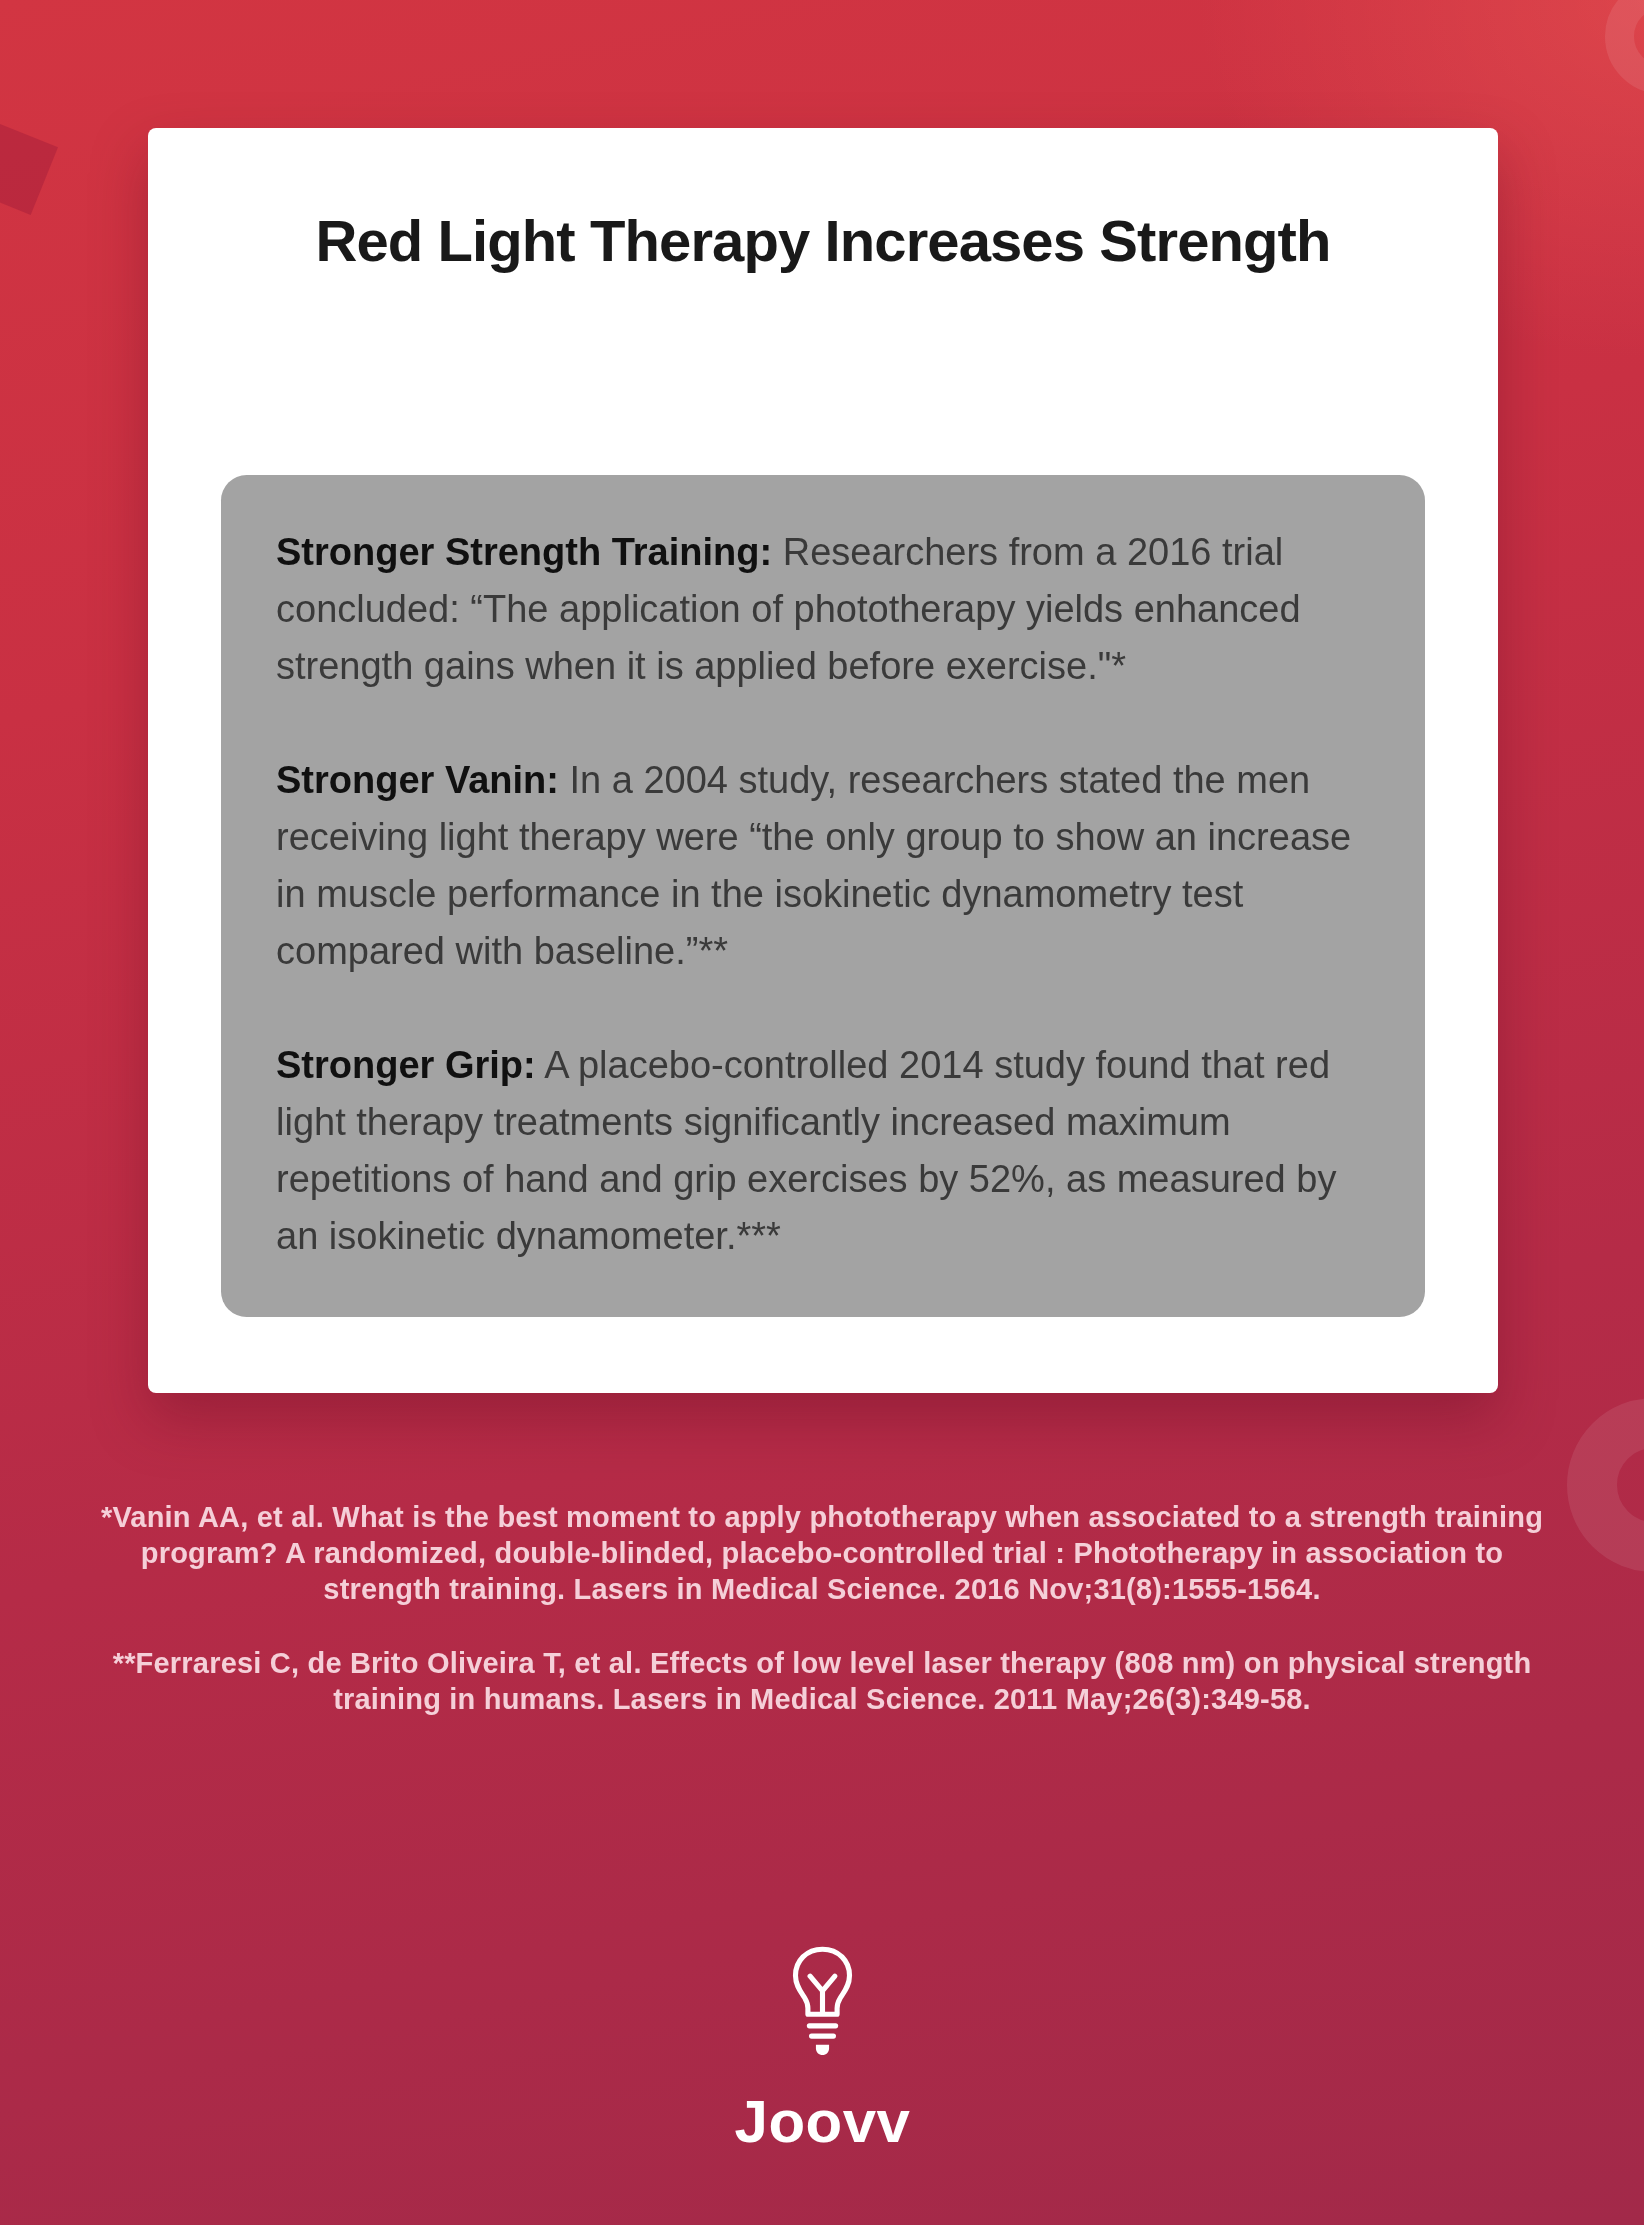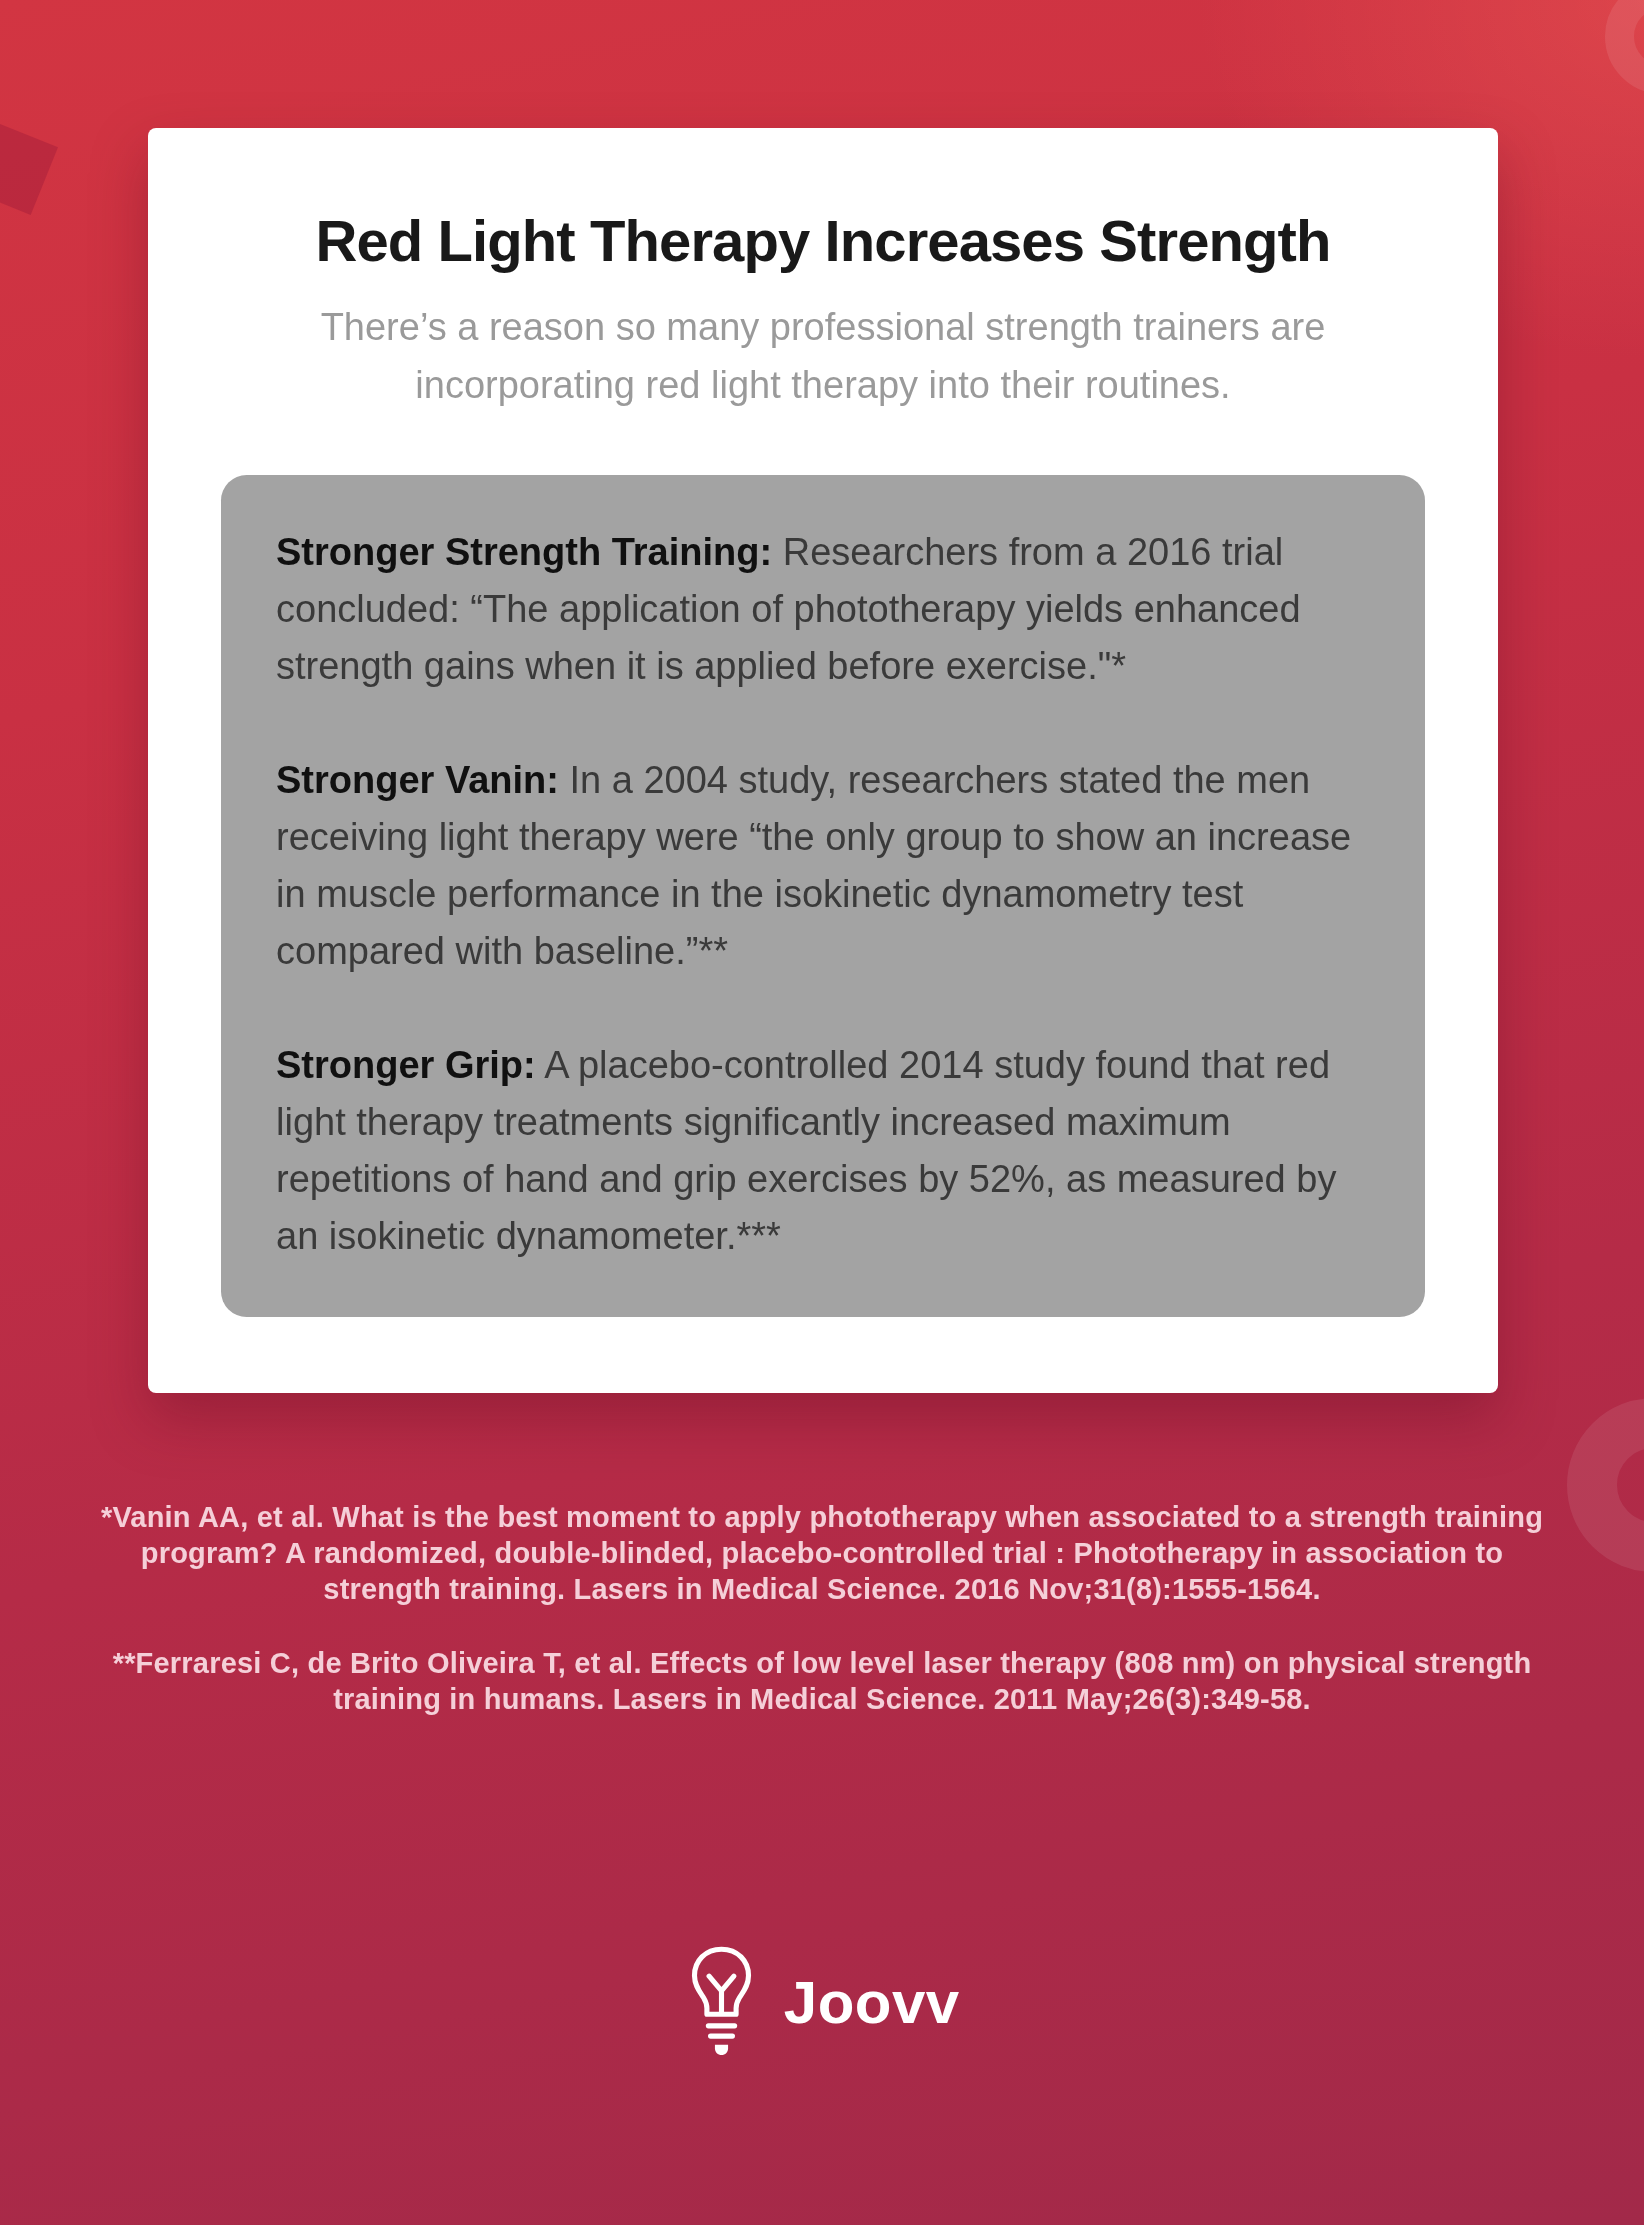--- a/index.html
+++ b/index.html
@@ -113,41 +113,41 @@
 
   
   .logo {
     position: absolute;
     left: 0; top: 1944px;
     width: 100%;
     display: flex;
     align-items: center;
     justify-content: center;
     gap: 25.6px;
+    flex-direction: column;
   }
   .bulb-icon { display: block; }
   .brand {
     font-size: 60px;
     font-weight: 600;
     letter-spacing: 0.5px;
     color: #ffffff;
   }
 </style>
 </head>
 <body>
 
 <div class="stage">
 
   <div class="decor-square"></div>
   <div class="ring ring-top-right"></div>
   <div class="ring ring-right"></div>
 
   <div class="card">
     <h1 class="title">Red Light Therapy Increases Strength</h1>
-    <p class="subtitle">There’s a reason so many professional strength trainers are incorporating red light therapy into their routines.</p>
 
     <div class="panel">
       <p class="research-item"><b>Stronger Strength Training:</b><span> Researchers from a 2016 trial concluded: “The application of phototherapy yields enhanced strength gains when it is applied before exercise."*</span></p>
       <p class="research-item"><b>Stronger Vanin:</b><span> In a 2004 study, researchers stated the men receiving light therapy were “the only group to show an increase in muscle performance in the isokinetic dynamometry test compared with baseline.”**</span></p>
       <p class="research-item"><b>Stronger Grip:</b><span> A placebo-controlled 2014 study found that red light therapy treatments significantly increased maximum repetitions of hand and grip exercises by 52%, as measured by an isokinetic dynamometer.***</span></p>
     </div>
   </div>
 
   <div class="citations">
     <p class="citation">*Vanin AA, et al. What is the best moment to apply phototherapy when associated to a strength training program? A randomized, double-blinded, placebo-controlled trial : Phototherapy in association to strength training. Lasers in Medical Science. 2016 Nov;31(8):1555-1564.</p>

